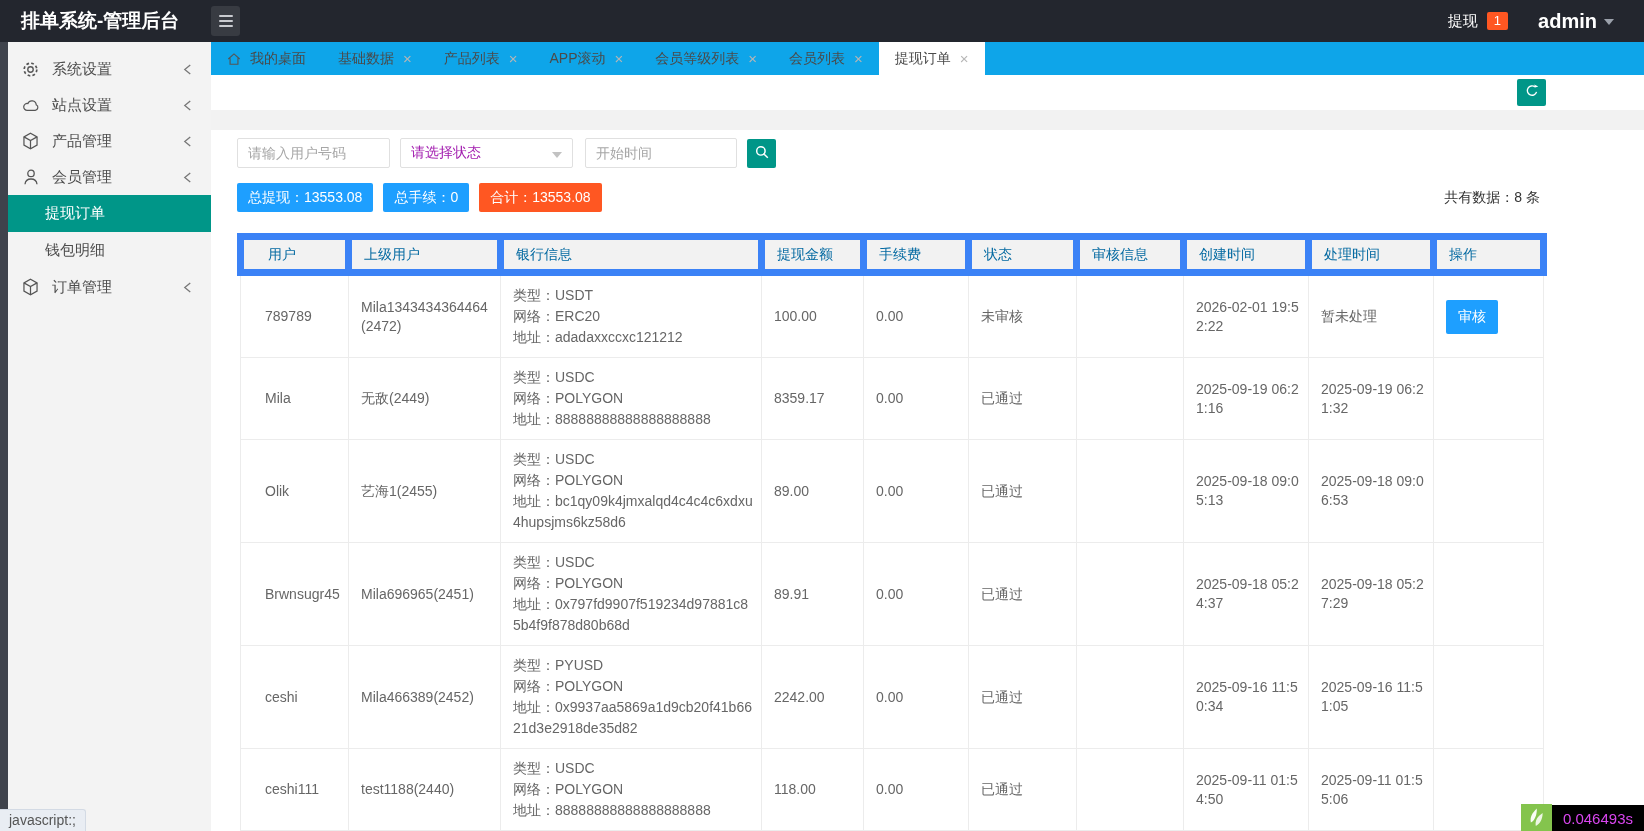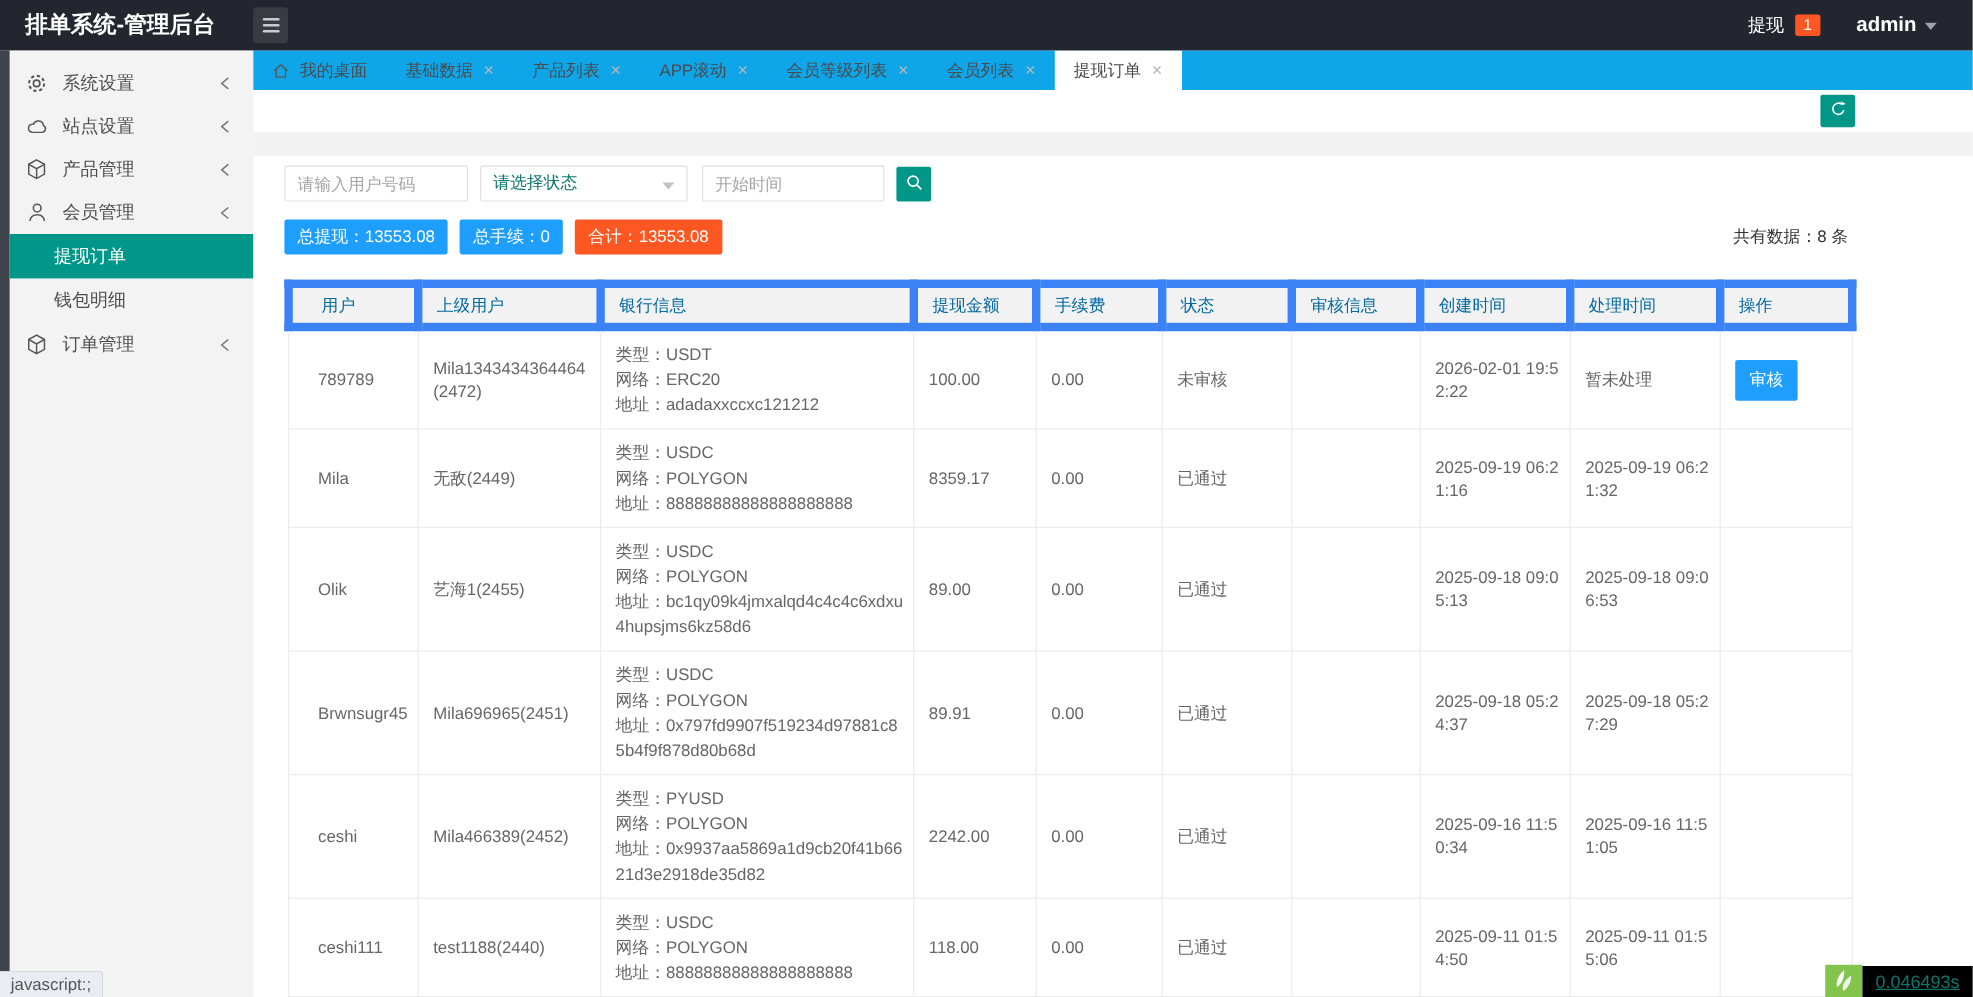--- a/index.html
+++ b/index.html
@@ -8,21 +8,21 @@
   #app { position:relative; width:1644px; height:831px; overflow:hidden;padding-left:43px; }
 
   
   .topbar { position:absolute; top:0; left:0; right:0; height:42px; background:#23262e; display:flex; align-items:center; z-index:30; }
   .brand { width:199px; padding-left:21px; color:#fff; font-size:19px; font-weight:700; white-space:nowrap; }
   .menu-toggle { width:29px; height:30px; background:#383b42; border:none; border-radius:3px; display:flex; flex-direction:column; justify-content:center; align-items:center; gap:3px; margin-left:12px; cursor:pointer; }
   .menu-toggle .bar { width:14px; height:2px; background:#c9cbd0; border-radius:1px; }
   .topbar-right { margin-left:auto; display:flex; align-items:center; gap:30px; padding-right:30px; }
   .withdraw-entry { display:flex; align-items:center; gap:9px; color:#fff; font-size:15px; cursor:pointer; }
   .wd-badge { background:#ff5722; color:#fff; font-size:13px; line-height:18px; padding:0 7px; border-radius:2px; }
-  .user-entry { display:flex; align-items:center; gap:7px; color:#fff; font-size:17px; font-weight:600; cursor:pointer; }
+  .user-entry { display:flex; align-items:center; gap:7px; color:#fff; font-size:20px; font-weight:600; cursor:pointer; }
   .caret-down { width:0; height:0; border:5px solid transparent; border-top:6px solid #9ba1ab; margin-top:6px; }
 
   
   .sidebar { position:absolute; top:42px; left:0; bottom:0; width:211px; background:#f3f3f3; z-index:20; }
   .side-strip { position:absolute; left:0; top:0; width:8px; height:100%; background:#3f434c; }
   .side-nav { position:absolute; left:8px; right:0; top:0; padding-top:9px; }
   .side-item { height:36px; display:flex; align-items:center; padding:0 16px 0 13px; color:#4d4d4d; font-size:15px; cursor:pointer; }
   .side-icon { width:19px; height:19px; margin-right:12px; display:flex; align-items:center; justify-content:center; color:#555; flex:none; }
   .side-icon svg { display:block; }
   .dollar-glyph::before { content:"$"; font-size:17px; color:#555; }
@@ -41,21 +41,21 @@
 
   
   .toolbar { position:absolute; left:211px; top:75px; right:0; height:35px; background:#fff; }
   .refresh-btn { position:absolute; right:98px; top:4px; width:29px; height:27px; background:#009688; border:none; border-radius:2px; display:flex; align-items:center; justify-content:center; cursor:pointer; }
 
   
   .panel { position:absolute; left:211px; top:130px; right:0; bottom:0; background:#fff; overflow:hidden; }
   .filters { display:flex; align-items:center; margin:8px 0 0 26px; }
   .f-input { width:153px; height:30px; border:1px solid #e0e0e0; border-radius:2px; padding:0 10px; font-size:14px; color:#333; outline:none; background:#fff; }
   .f-input::placeholder { color:#a6a6a6; }
-  .f-select { width:173px; height:30px; border:1px solid #e0e0e0; border-radius:2px; padding:0 26px 0 10px; margin-left:10px; display:flex; align-items:center; font-size:14px; color:#0f766e; position:relative; cursor:pointer; background:#fff; }
+  .f-select { width:173px; height:30px; border:1px solid #e0e0e0; border-radius:2px; padding:0 26px 0 10px; margin-left:10px; display:flex; align-items:center; font-size:14px; color:#a21caf; position:relative; cursor:pointer; background:#fff; }
   .sel-caret { position:absolute; right:10px; top:13px; width:0; height:0; border:5px solid transparent; border-top:6px solid #c2c2c2; }
   .f-time { margin-left:12px; width:152px; }
   .search-btn { margin-left:10px; width:29px; height:29px; background:#009688; border:none; border-radius:2px; display:flex; align-items:center; justify-content:center; cursor:pointer; }
 
   .stats { display:flex; align-items:center; margin:15px 26px 0 26px; }
   .stat { height:29px; line-height:29px; padding:0 11px; border-radius:2px; color:#fff; font-size:14px; margin-right:10px; white-space:nowrap; }
   .stat.blue { background:#1e9fff; }
   .stat.orange { background:#ff5722; }
   .count { margin-left:auto; font-size:14px; color:#333; padding-right:78px; }
 
@@ -64,21 +64,21 @@
   .grid th { background:#f2f2f2; font-weight:400; text-align:left; height:36px; padding:0 8px 0 12px; color:#0369a1; border:7px solid #3b82f6; }
   .grid td { padding:9px 8px 9px 12px; vertical-align:middle; border:1px solid #ececec; line-height:19px; overflow-wrap:break-word; word-break:break-all; background:#fff; }
   .grid th:first-child, .grid td:first-child { padding-left:24px; }
   .bank-line { line-height:21px; }
   .audit-btn { background:#1e9fff; color:#fff; border:none; border-radius:2px; font-size:14px; padding:8px 12px; cursor:pointer; }
 
   
   .js-hint { position:absolute; left:0; bottom:0; background:#e9edf3; border:1px solid #d3dae4; border-left:none; border-bottom:none; border-radius:0 3px 0 0; padding:2px 9px 3px 9px; font-size:14px; color:#555; z-index:40; }
   .perf { position:absolute; right:0; bottom:0; display:flex; align-items:flex-end; z-index:40; }
   .perf-icon { width:31px; height:27px; background:#84c44d; display:flex; align-items:center; justify-content:center; }
-  .perf-time { height:26px; background:#000; color:#0f766e; font-size:15px; display:flex; align-items:center; padding:0 11px;text-decoration:underline; }
+  .perf-time { height:26px; background:#000; color:#d946ef; font-size:15px; display:flex; align-items:center; padding:0 11px; }
 </style>
 </head>
 <body>
 
 <div id="app">
 
   <div class="topbar">
     <div class="brand">排单系统-管理后台</div>
     <button class="menu-toggle">
       <span class="bar"></span>

